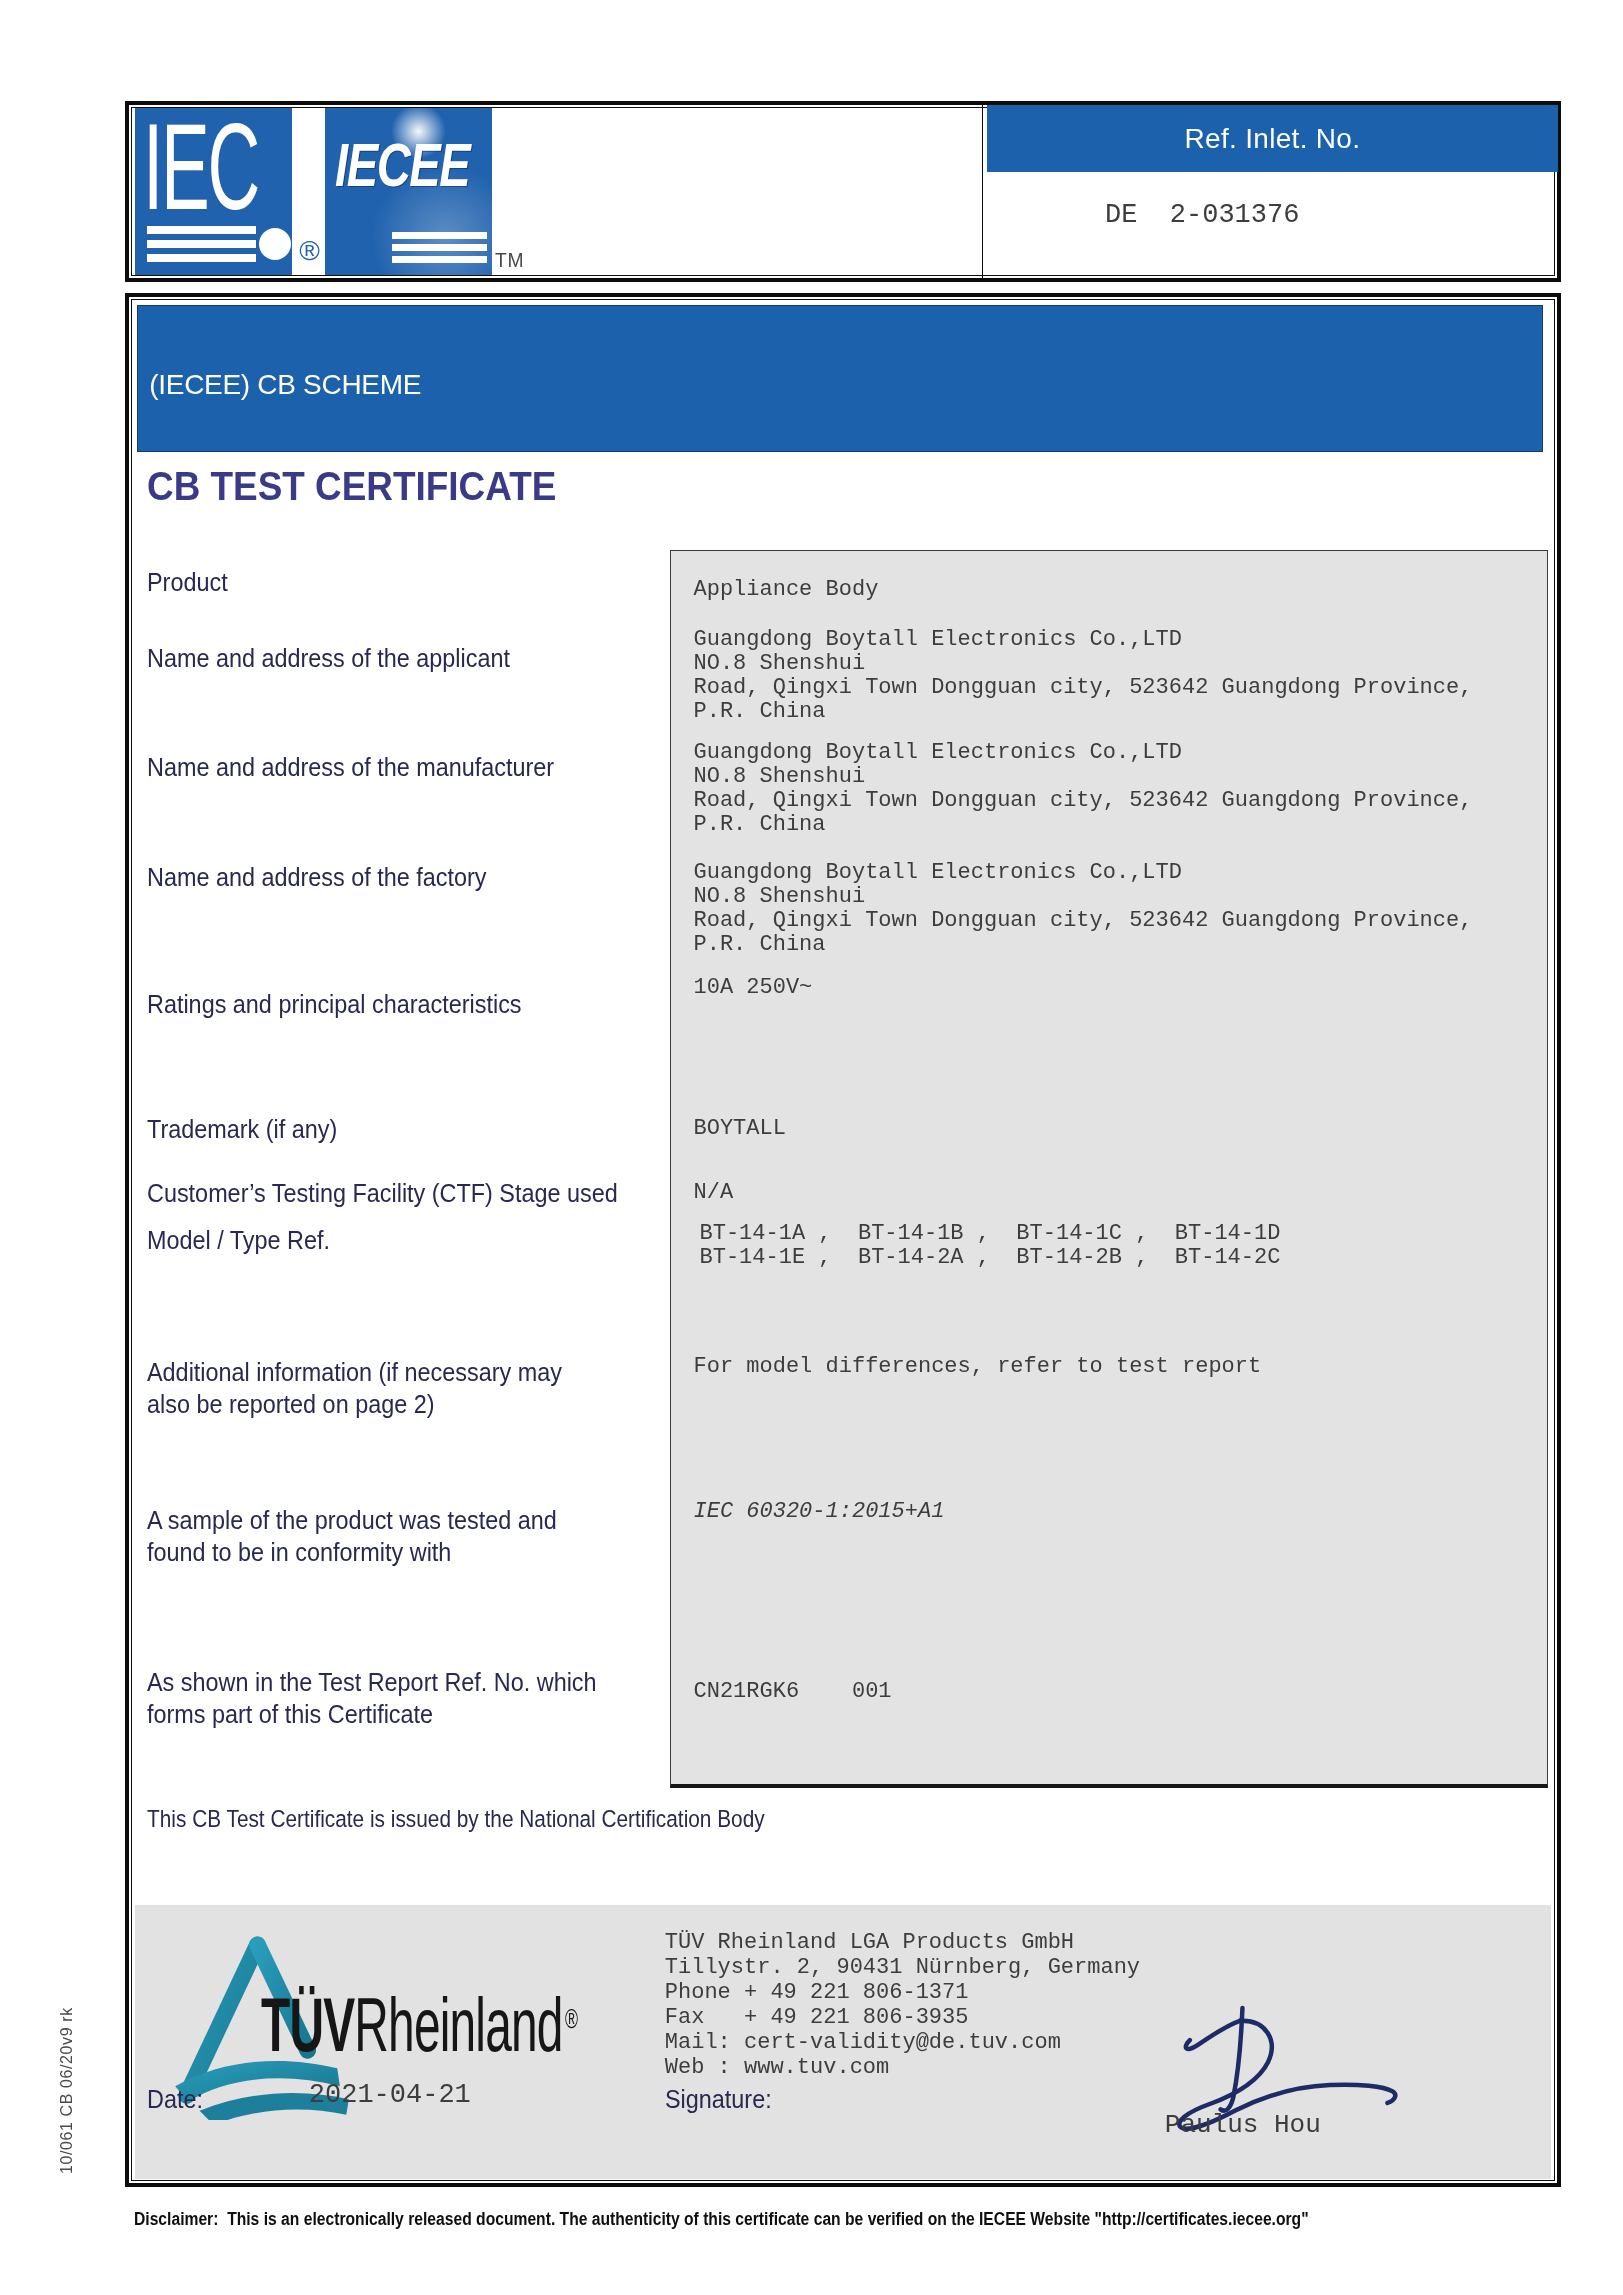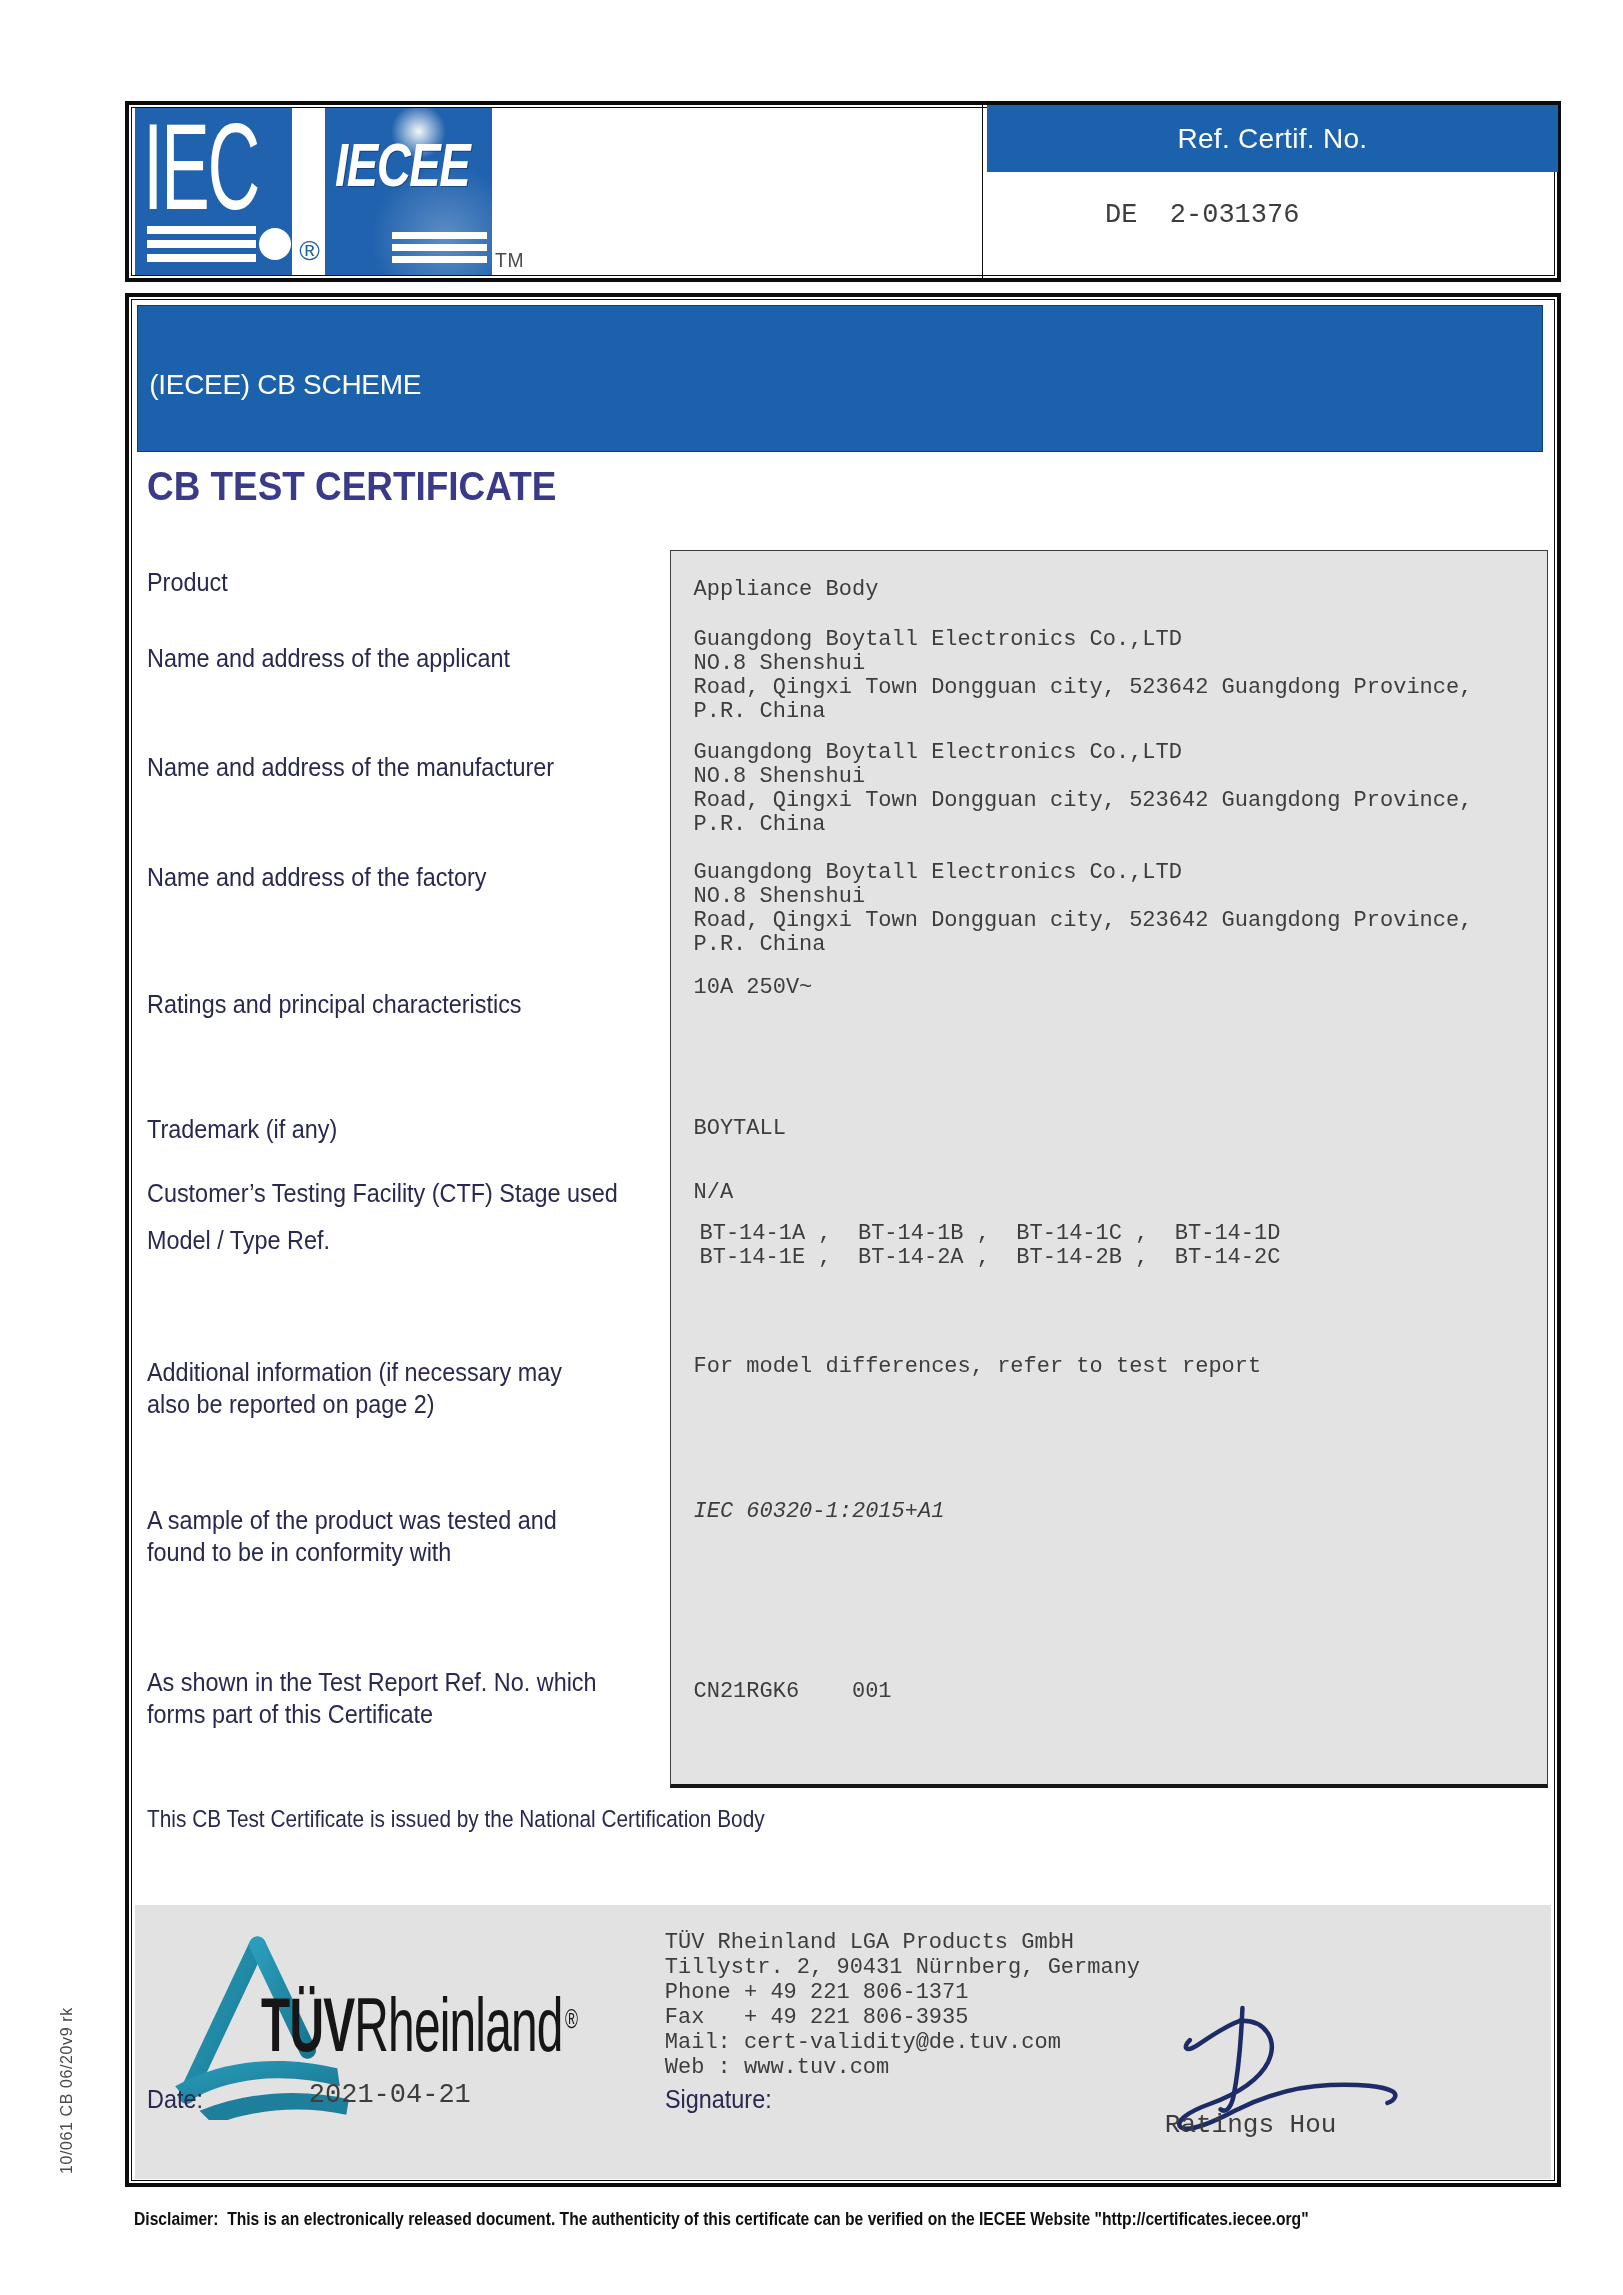--- a/index.html
+++ b/index.html
@@ -93,21 +93,21 @@
         <div class="iecee-bar"></div>
           <div class="iecee-bar"></div>
           <div class="iecee-bar"></div>
       </div>
     </div>
 
     <span class="reg-mark" style="left:165px;top:130px;width:31px;text-align:center;position:absolute;">®</span>
     <span class="tm-mark" style="left:366px;top:145px;position:absolute;">TM</span>
 
     <div class="ref-panel" style="left:853px;top:0;width:575px;height:173px;">
-      <div class="ref-head">Ref. Certif. No.</div>
+      <div class="ref-head">Ref. Inlet. No.</div>
       <div class="ref-value mono">DE  2-031376</div>
     </div>
   </div>
 
   <div class="dbox" style="left:125px;top:293px;width:1428px;height:1886px;">
     <div class="dbox-inner"></div>
 
     <div class="banner" style="left:7.7px;top:7.7px;width:1404px;height:145px;">
       <div class="banner-line" style="top:63px;">(IECEE) CB SCHEME</div>
     </div>
@@ -185,21 +185,21 @@
         <g stroke="#1d2b66" stroke-width="7" fill="none" stroke-linecap="round">
           <path d="M30,64 C18,76 24,84 42,72 C74,50 96,38 108,34"></path>
           <path d="M112,14 C110,62 104,122 98,152 C94,170 86,178 78,172"></path>
           <path d="M108,34 C148,32 168,64 152,98 C136,130 98,150 60,164 C26,176 6,192 16,200 C28,208 66,192 100,174 C152,148 198,136 248,134 C294,132 332,136 346,144 C354,149 350,158 338,162"></path>
         </g>
       </svg>
 
       <div class="sig-label" style="left:12.2px;top:179px;">Date:</div>
       <div class="mono abs" style="left:174px;top:175px;font-size:27px;">2021-04-21</div>
       <div class="sig-label" style="left:530px;top:179px;">Signature:</div>
-      <div class="mono abs" style="left:1030px;top:205px;font-size:26px;">Ratings Hou</div>
+      <div class="mono abs" style="left:1030px;top:205px;font-size:26px;">Paulus Hou</div>
     </div>
   </div>
 
   <div class="disclaimer" style="left:134px;top:2209px;">Disclaimer:  This is an electronically released document. The authenticity of this certificate can be verified on the IECEE Website "http://certificates.iecee.org"</div>
 
   <div class="side-code" style="left:58px;top:1962px;height:212px;">10/061 CB 06/20v9 rk</div>
 
 </div>
 
 

